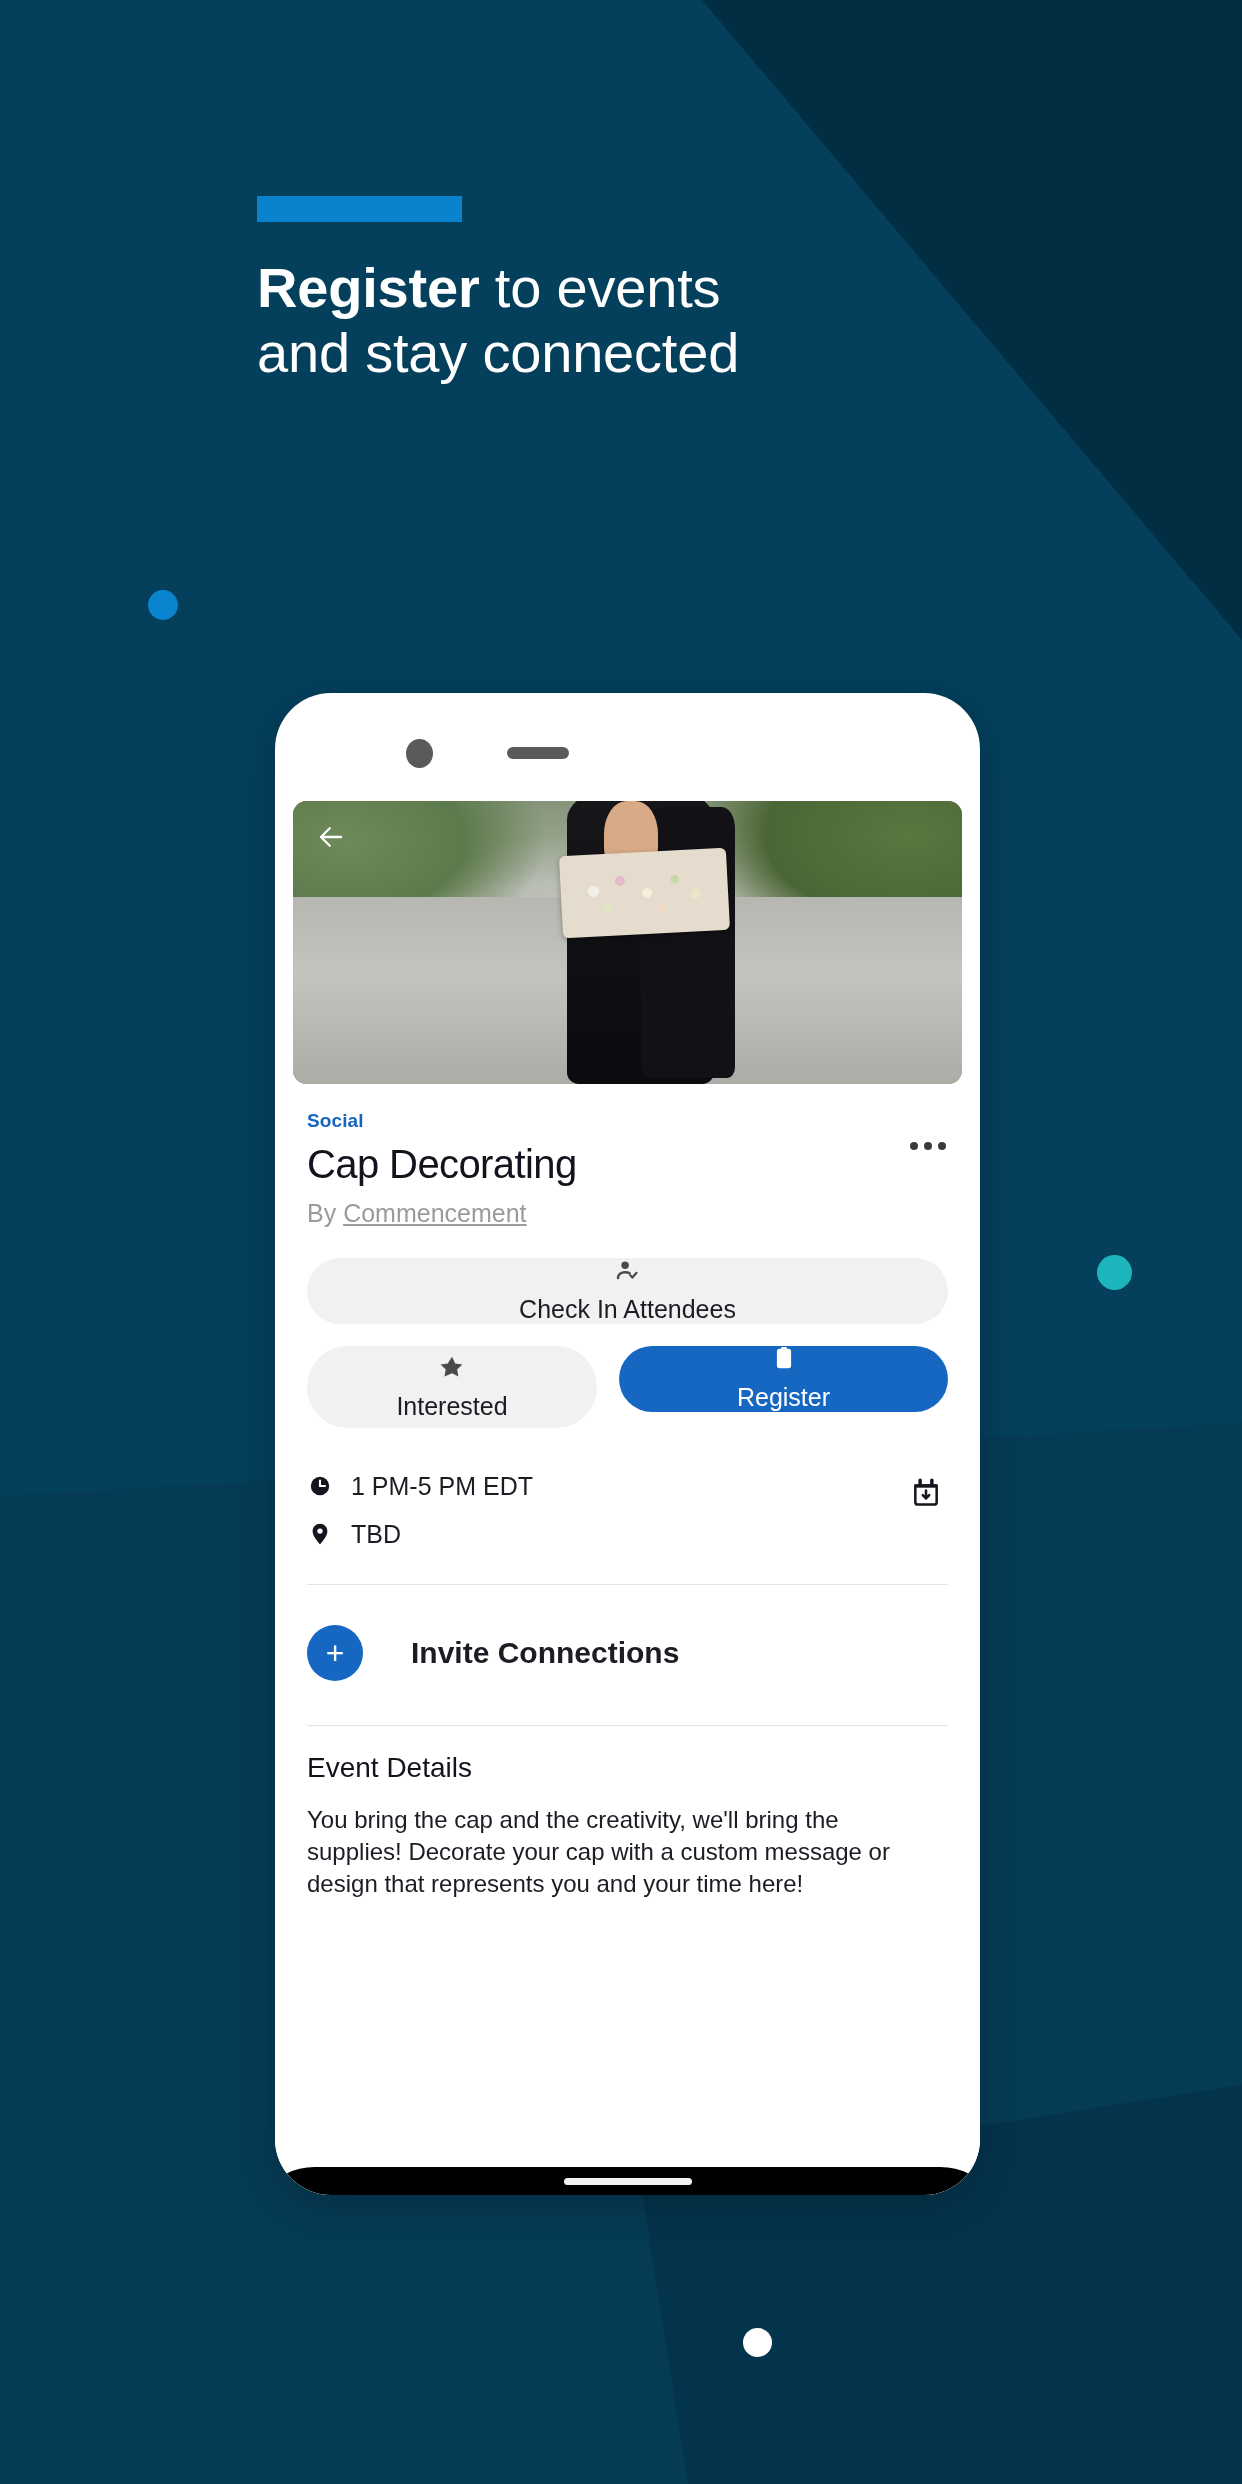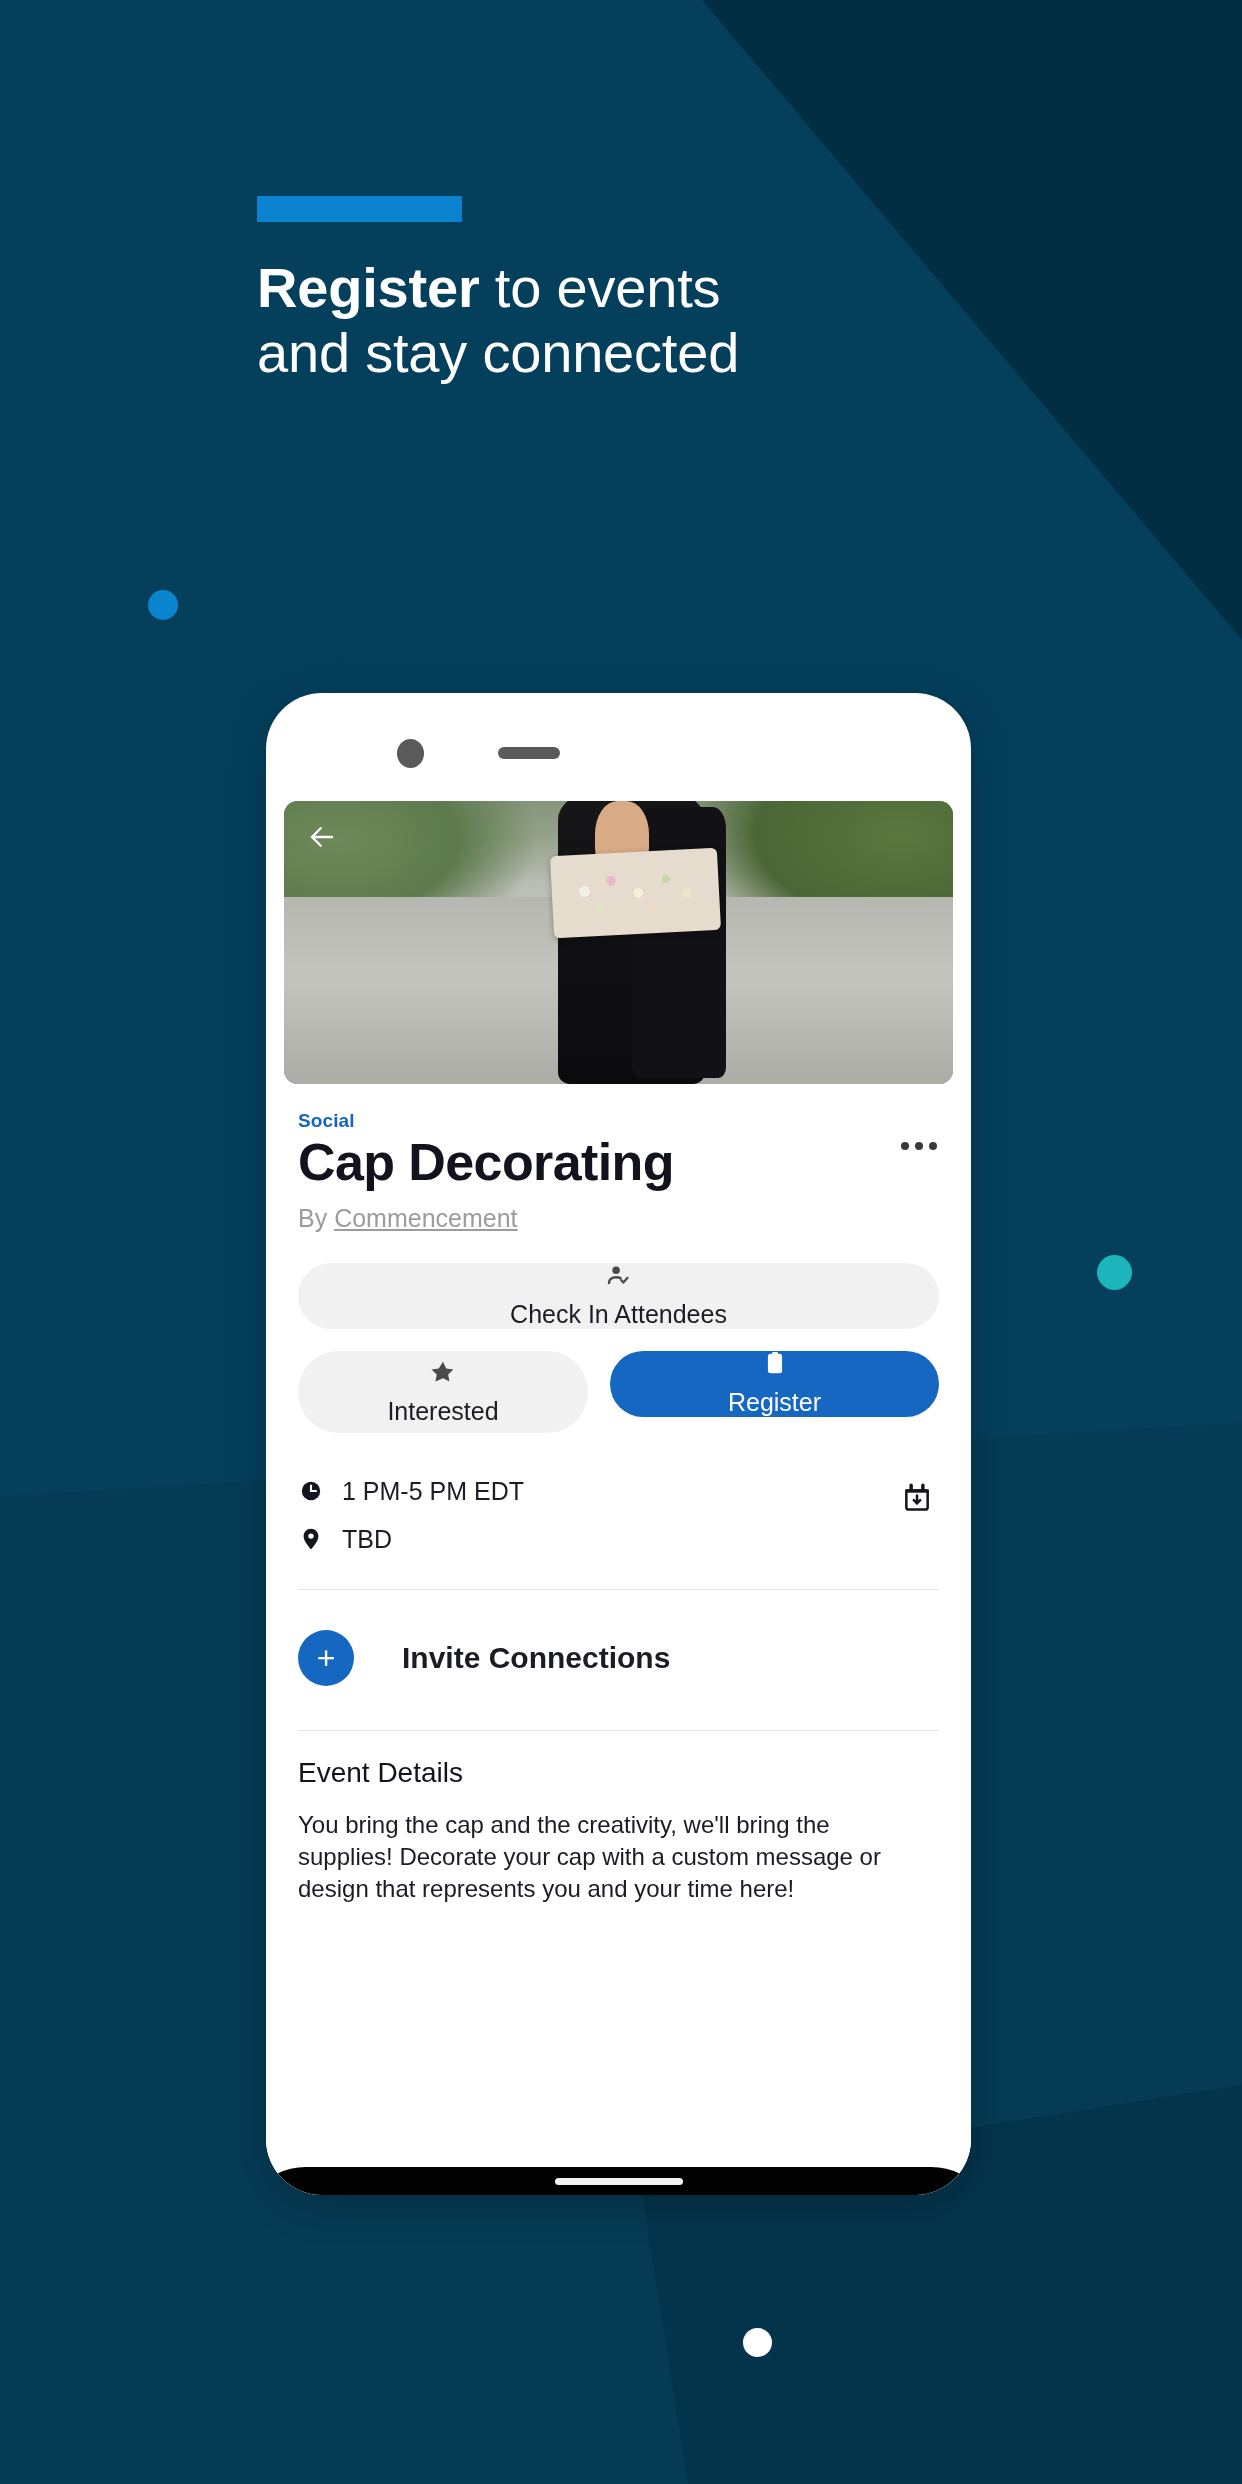--- a/index.html
+++ b/index.html
@@ -61,21 +61,21 @@
     font-size: 56px;
     font-weight: 300;
     line-height: 1.16;
     letter-spacing: -0.2px;
   }
   h1.headline .bold { font-weight: 700; }
 
   
   #phone {
     position: absolute;
-    left: 266px; top: 693px;
+    left: 275px; top: 693px;
     width: 705px; height: 1502px;
     background: #ffffff;
     border-radius: 56px;
     box-shadow: 0 10px 40px rgba(0,0,0,0.22);
     overflow: hidden;
   }
   .phone-top {
     height: 108px;
     position: relative;
   }
@@ -179,23 +179,23 @@
   
   .card-body { padding: 26px 32px 0 32px; position: relative; }
 
   .category {
     color: #1565c0;
     font-size: 19px;
     font-weight: 700;
     letter-spacing: 0.1px;
   }
   .event-title {
-    margin-top: 0;
-    font-size: 52px;
-    font-weight: 700;
+    margin-top: 10px;
+    font-size: 40px;
+    font-weight: 400;
     color: #12131c;
     letter-spacing: -0.6px;
   }
   .byline {
     margin-top: 12px;
     font-size: 25px;
     color: #9b9b9b;
   }
   .byline .org { text-decoration: underline; }
 

